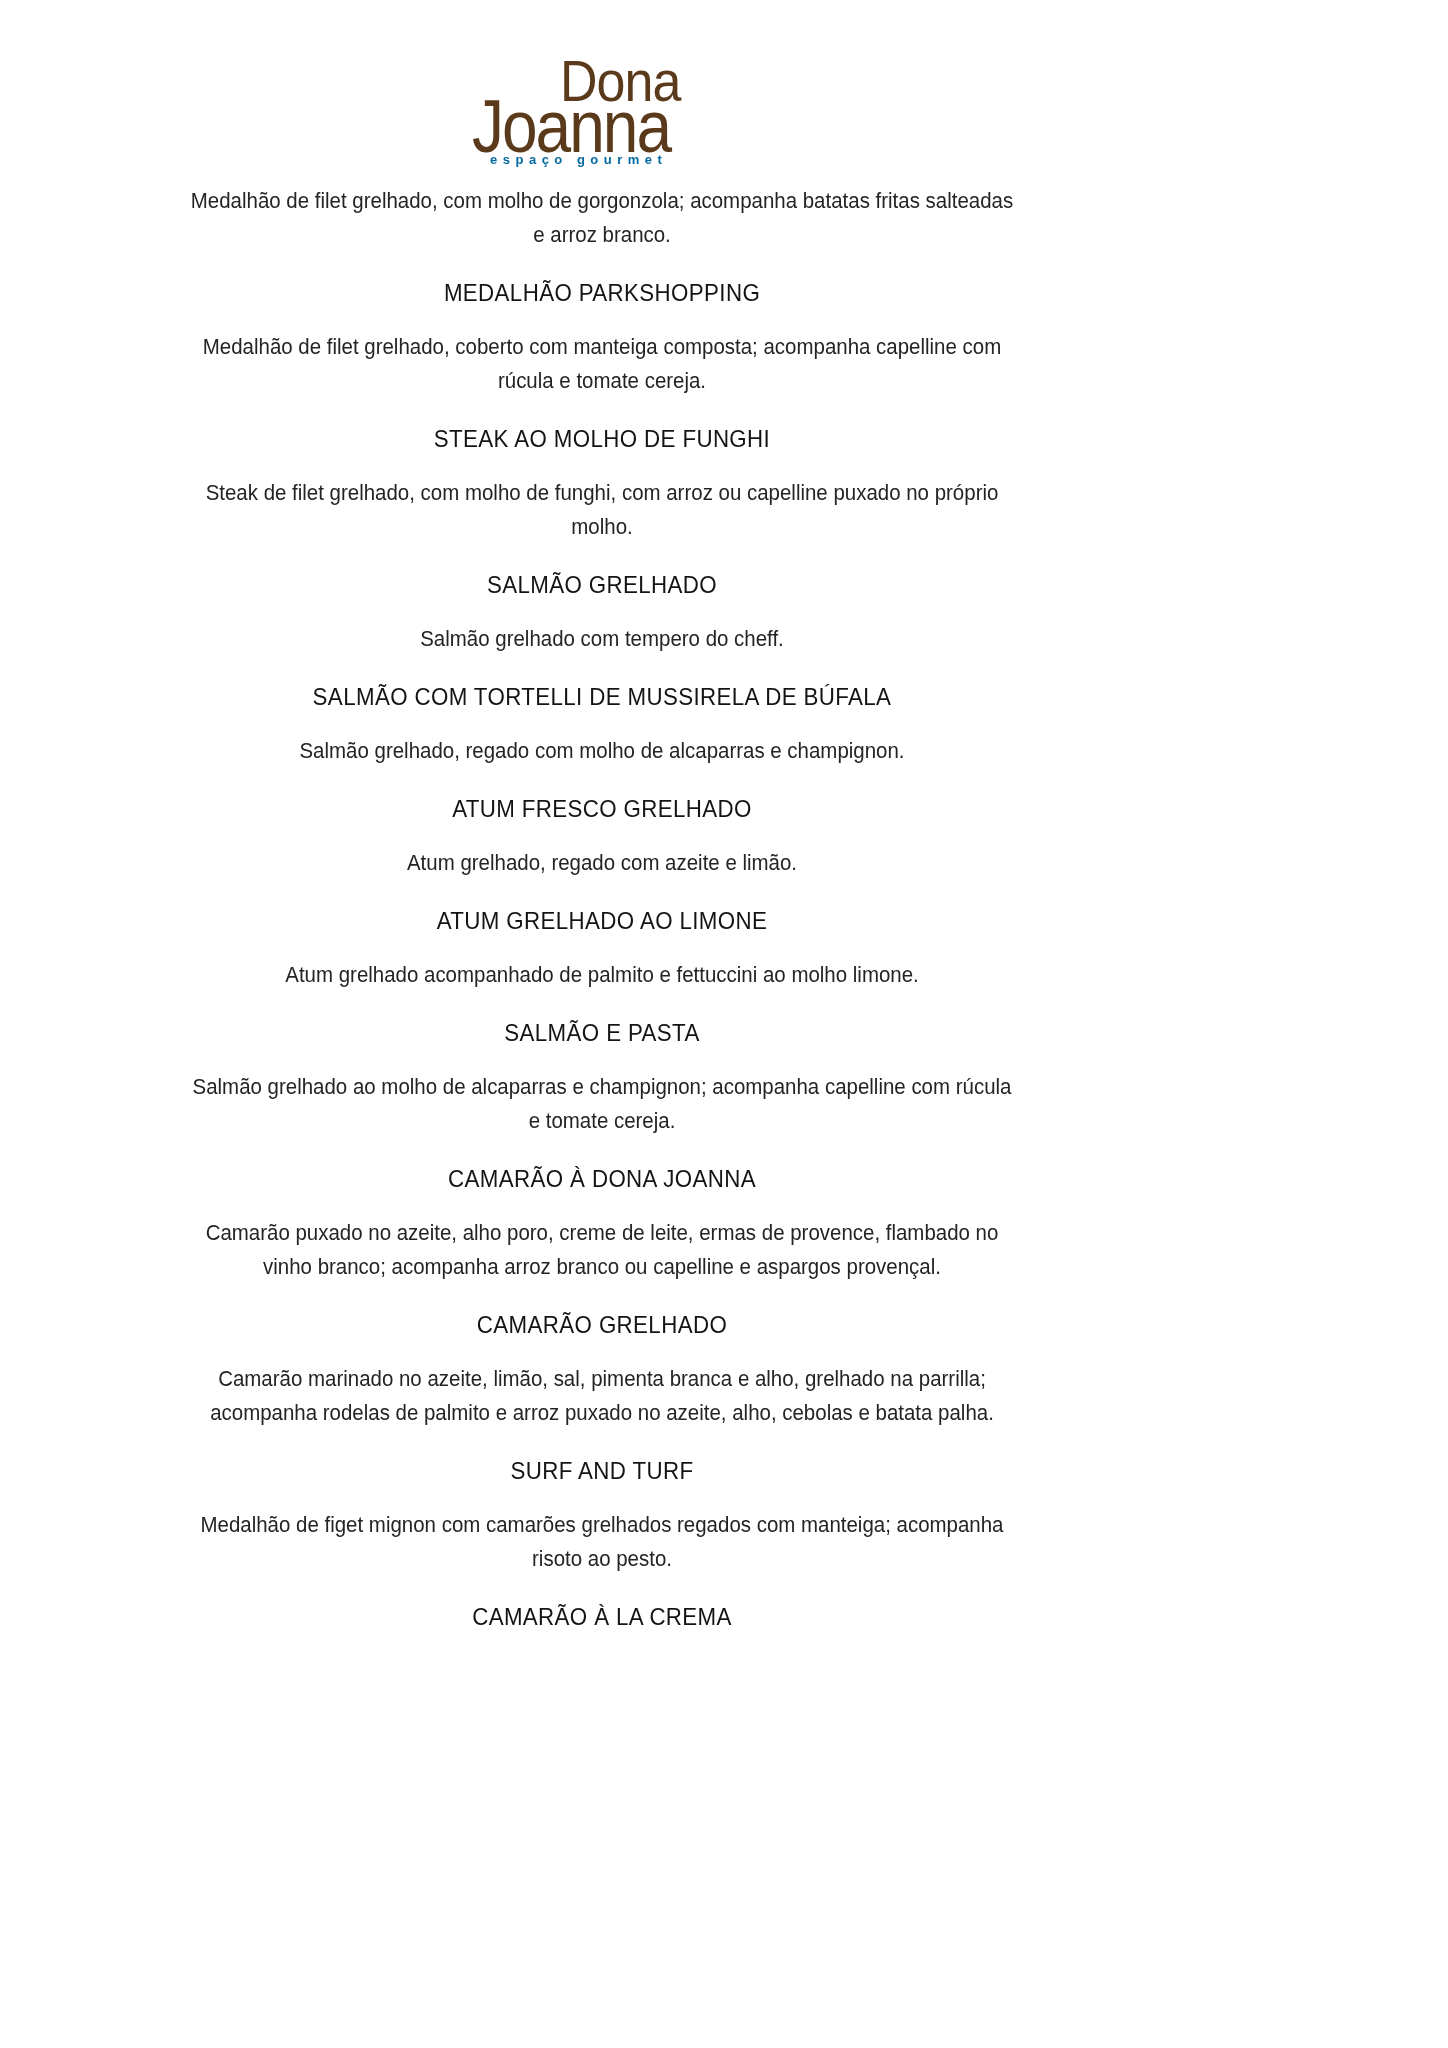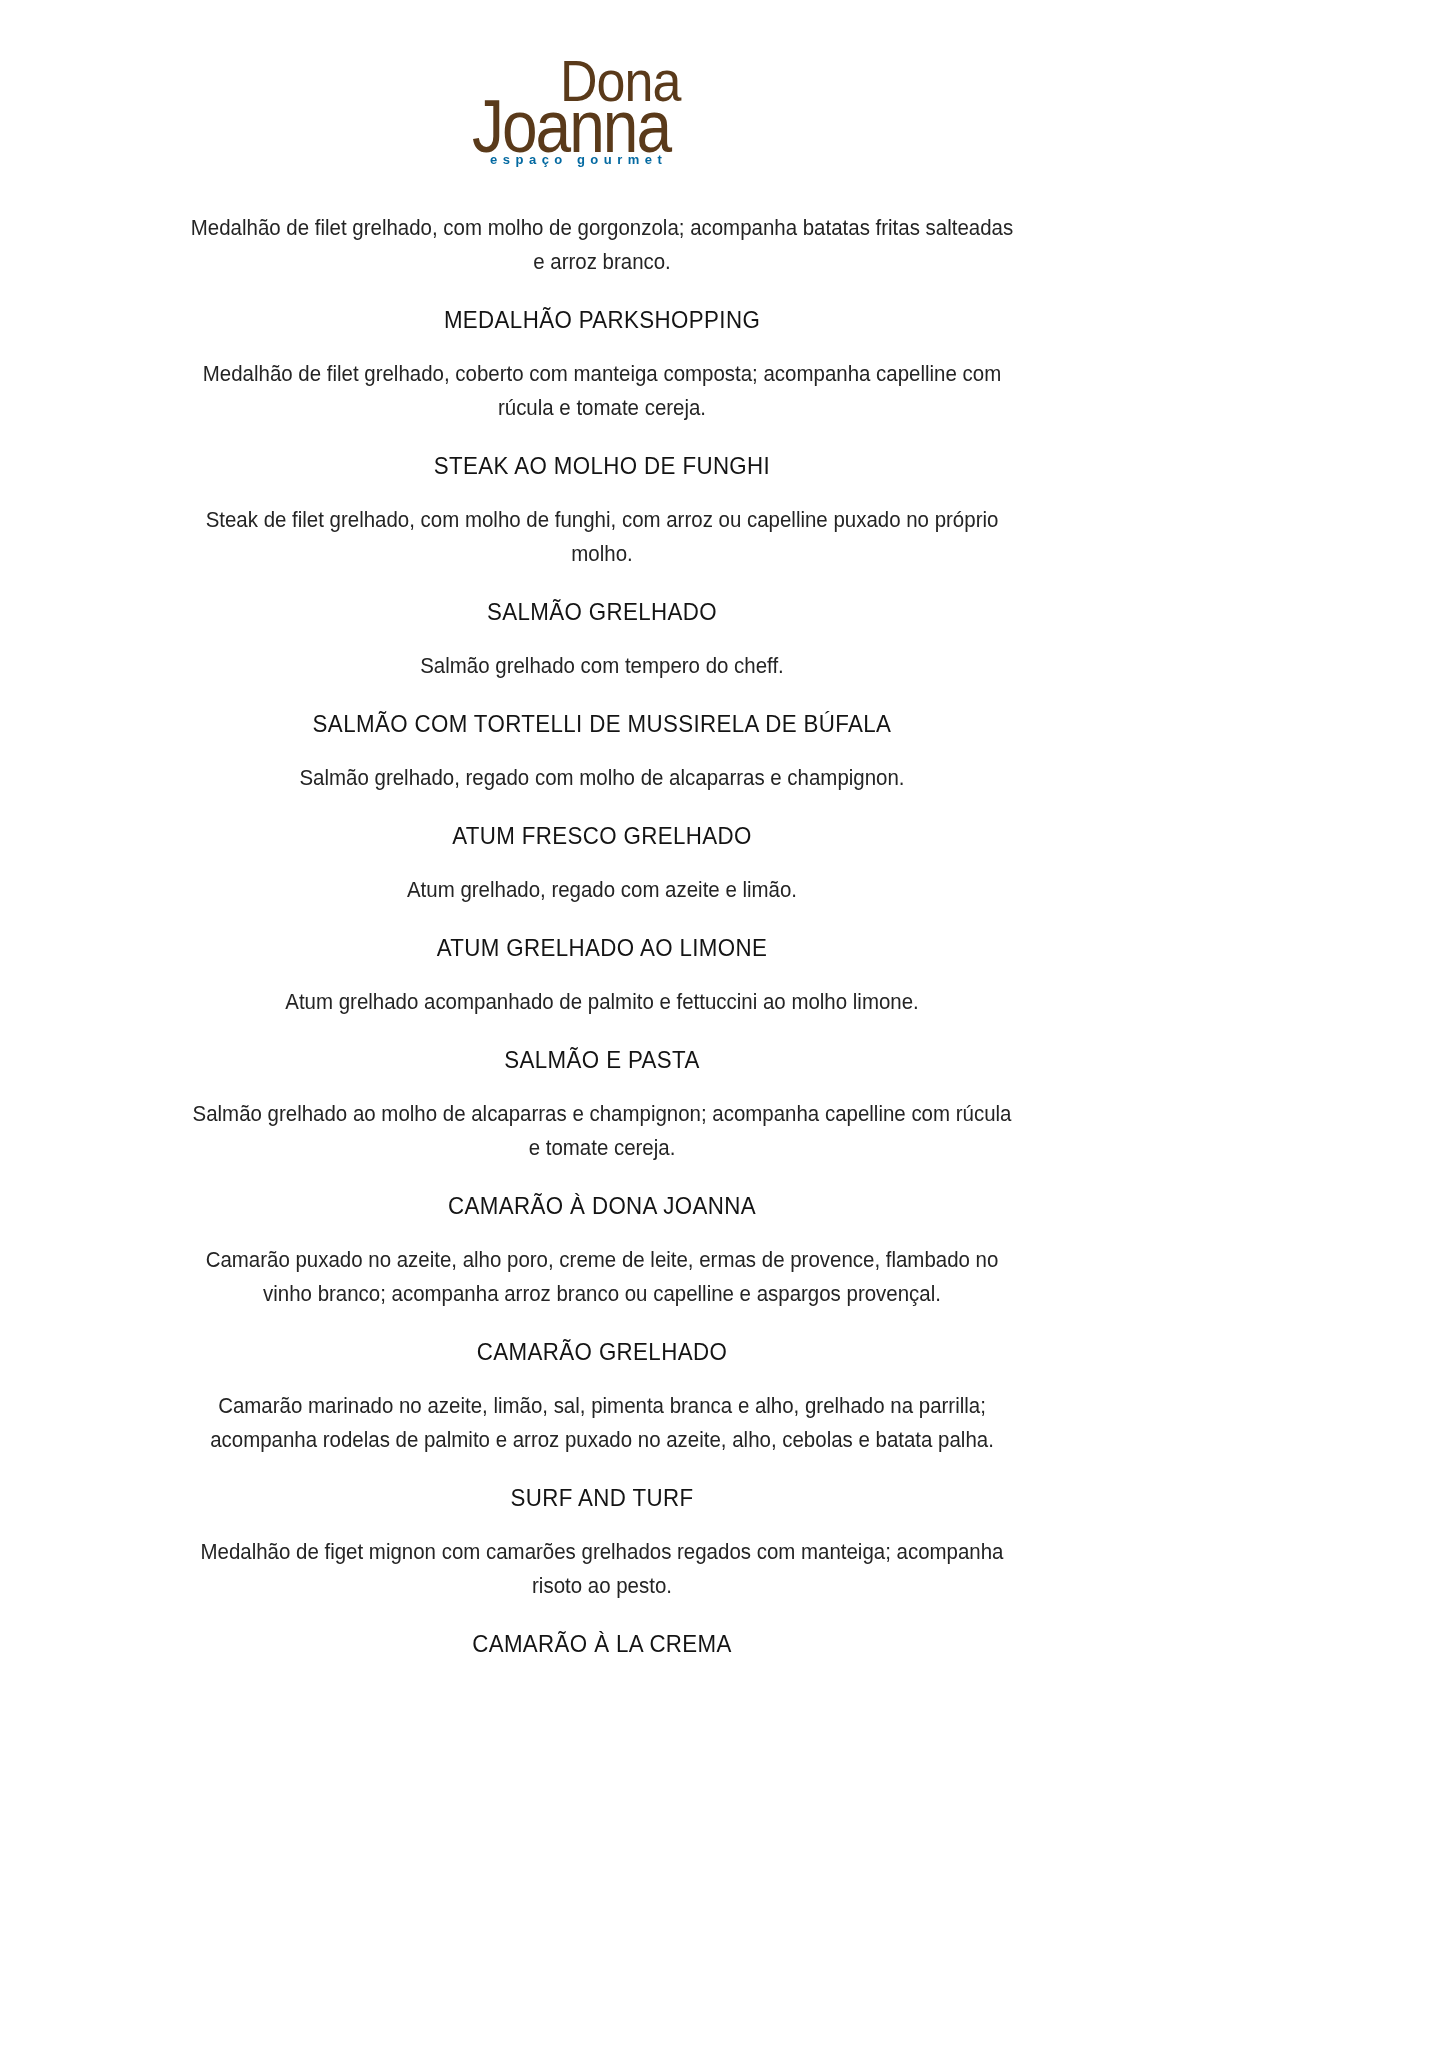--- a/index.html
+++ b/index.html
@@ -75,21 +75,21 @@
     color: #0369a1;
     white-space: nowrap;
     font-weight: bold;
   }
 
   
   .menu {
     width: 100%;
     padding: 0 150px;
     box-sizing: border-box;
-    margin-top: 31px;
+    margin-top: 4px;
   }
   .item-title {
     text-align: center;
     font-family: "Liberation Sans", sans-serif;
     font-size: 24px;
     line-height: 30px;
     letter-spacing: 0.4px;
     color: #141414;
     margin: 26px 0 0 0;
     transform: scaleX(0.93);

